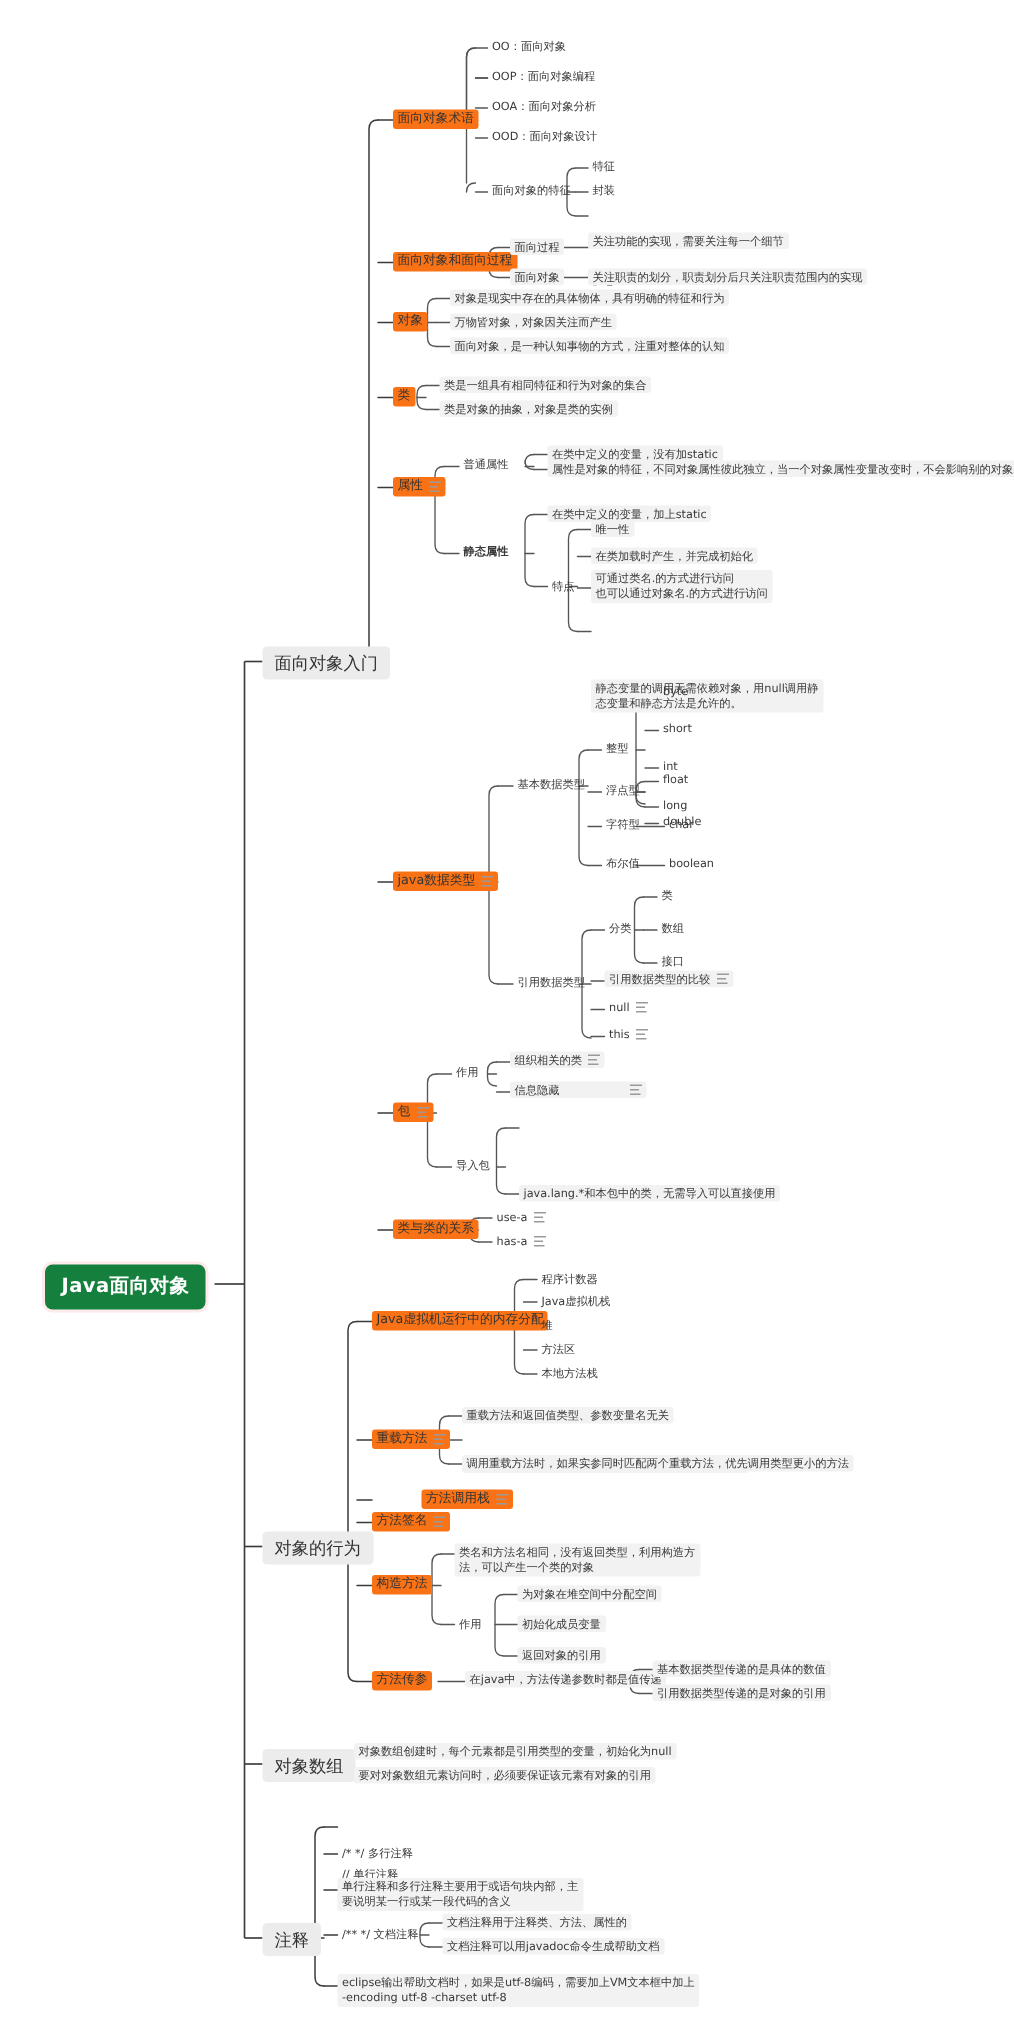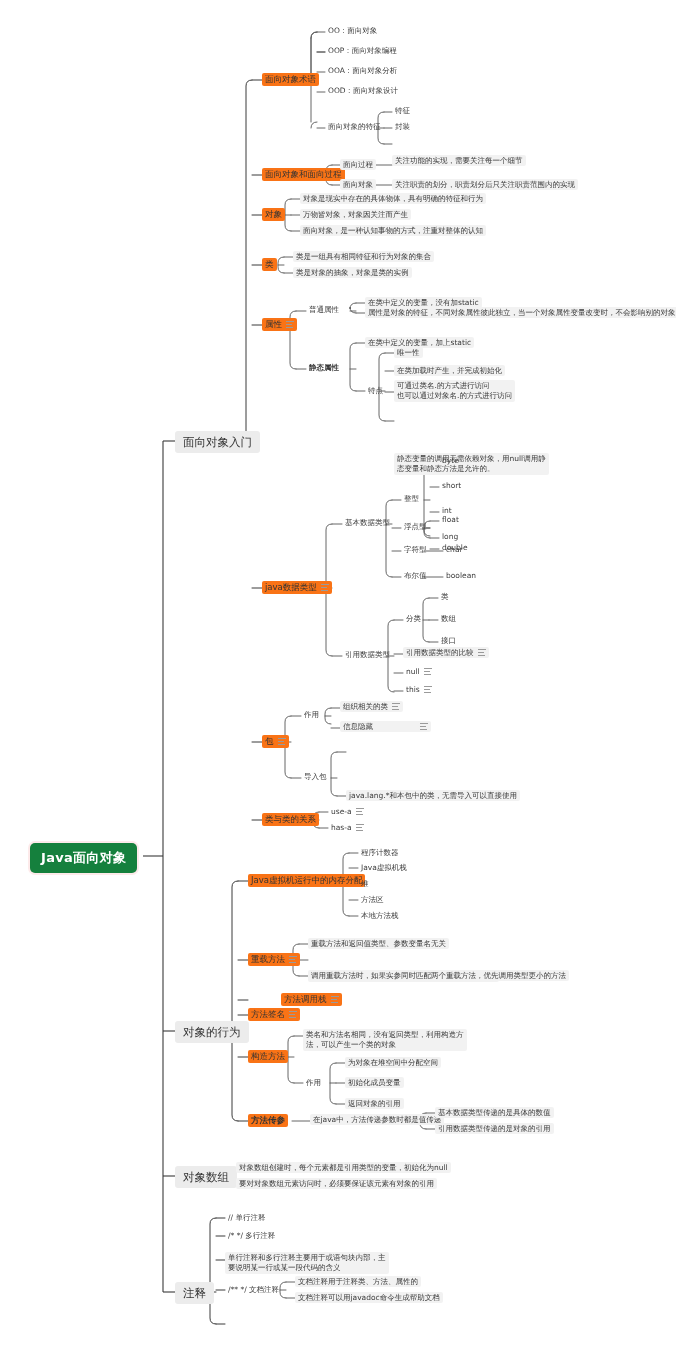--- a/index.html
+++ b/index.html
@@ -467,29 +467,31 @@
   </div>
 
   <div class="node l2" style="left:248px; top:1050px;text-align:center;">构造方法</div>
   <div class="node l4 sh multi" style="left:303px; top:1029px;">类名和方法名相同，没有返回类型，利用构造方
 法，可以产生一个类的对象</div>
   <div class="node l4" style="left:303px; top:1077px;">作用</div>
   <div class="node l4 sh" style="left:345px; top:1057px;">为对象在堆空间中分配空间</div>
   <div class="node l4 sh" style="left:345px; top:1077px;">初始化成员变量</div>
   <div class="node l4 sh" style="left:345px; top:1098px;">返回对象的引用</div>
 
-  <div class="node l2" style="left:248px; top:1114px;font-weight:bold;">方法传参</div>
+  <div class="node l2" style="left:248px; top:1114px;">方法传参</div>
   <div class="node l4 sh" style="left:310px; top:1114px;">在java中，方法传递参数时都是值传递</div>
   <div class="node l4 sh" style="left:435px; top:1107px;">基本数据类型传递的是具体的数值</div>
   <div class="node l4 sh" style="left:435px; top:1123px;">引用数据类型传递的是对象的引用</div>
 
   <div class="node l4 sh" style="left:236px; top:1162px;">对象数组创建时，每个元素都是引用类型的变量，初始化为null</div>
   <div class="node l4 sh" style="left:236px; top:1178px;">要对对象数组元素访问时，必须要保证该元素有对象的引用</div>
 
-  <div class="node l4" style="left:225px; top:1212px;">// 单行注释</div>
+  <div class="node l4" style="left:225px; top:1244px;">// 单行注释</div>
   <div class="node l4" style="left:225px; top:1230px;">/* */ 多行注释</div>
   <div class="node l4 sh multi" style="left:225px; top:1252px;">单行注释和多行注释主要用于或语句块内部，主
 要说明某一行或某一段代码的含义</div>
   <div class="node l4" style="left:225px; top:1284px;">/** */ 文档注释</div>
   <div class="node l4 sh" style="left:295px; top:1276px;">文档注释用于注释类、方法、属性的</div>
   <div class="node l4 sh" style="left:295px; top:1292px;">文档注释可以用javadoc命令生成帮助文档</div>
+  <div class="node l4 sh multi" style="left:225px; top:1316px;">eclipse输出帮助文档时，如果是utf-8编码，需要加上VM文本框中加上
+-encoding utf-8 -charset utf-8</div>
 
 </div>
 
 </body></html>

